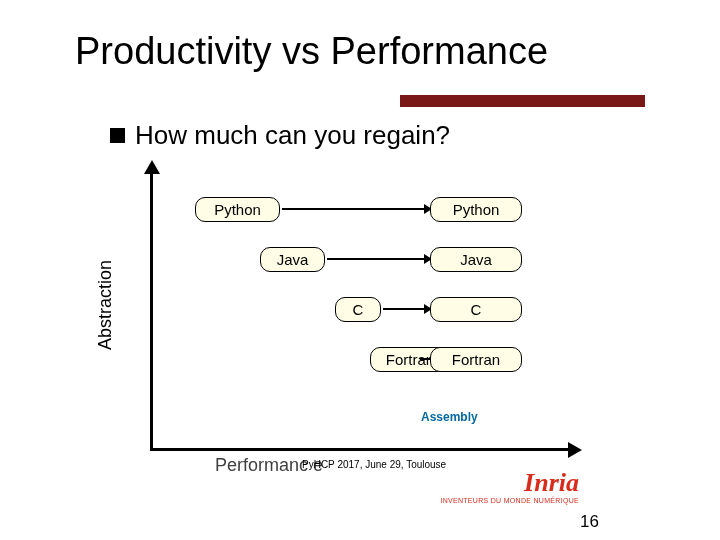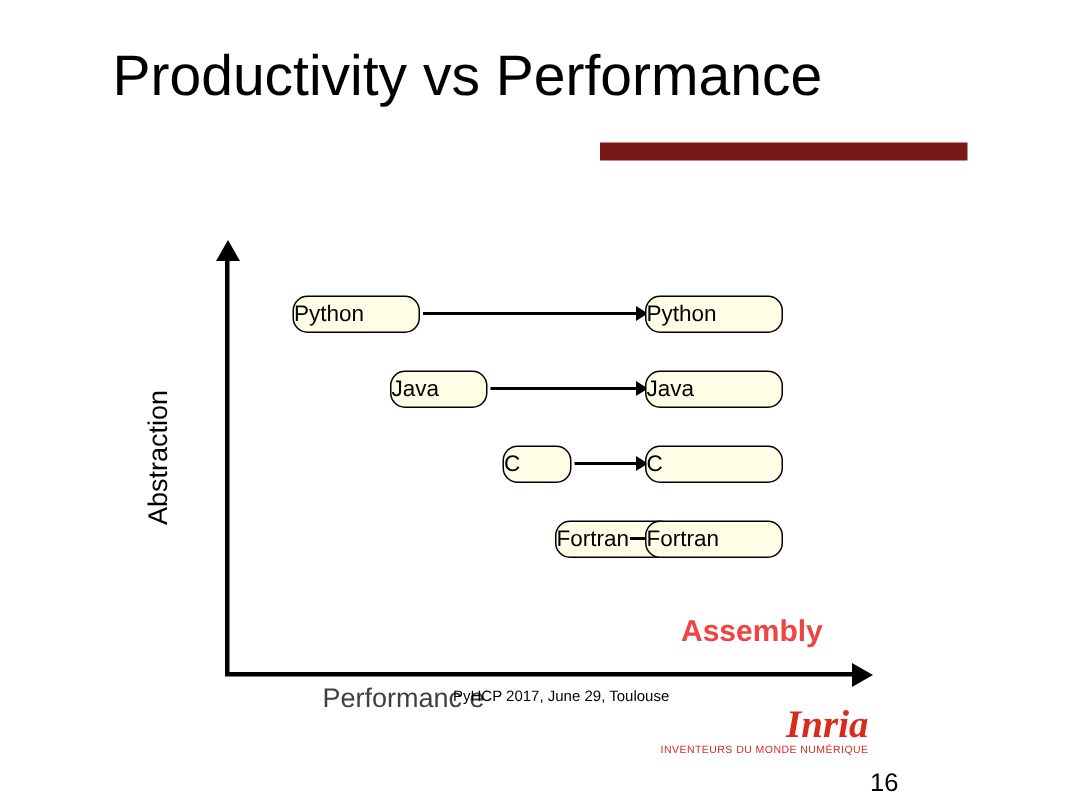--- a/index.html
+++ b/index.html
@@ -9,50 +9,54 @@
   .bullet-row{position:absolute;left:110px;top:120px;display:flex;align-items:center}
   .bullet-sq{width:15px;height:15px;background:#000;margin-right:10px}
   .bullet-text{font-size:26px;color:#000}
   .y-axis{position:absolute;left:150px;top:170px;width:3px;height:280px;background:#000}
   .y-arrow{position:absolute;left:144px;top:160px;width:0;height:0;border-left:8px solid transparent;border-right:8px solid transparent;border-bottom:14px solid #000}
   .x-axis{position:absolute;left:150px;top:448px;width:420px;height:3px;background:#000}
   .x-arrow{position:absolute;left:568px;top:442px;width:0;height:0;border-top:8px solid transparent;border-bottom:8px solid transparent;border-left:14px solid #000}
   .ylabel{position:absolute;left:95px;top:350px;transform:rotate(-90deg);transform-origin:left top;font-size:18px;color:#000}
   .xlabel{position:absolute;left:215px;top:455px;font-size:18px;color:#404040}
   .footer-note{position:absolute;left:302px;top:459px;font-size:10px;color:#000}
-  .lang{position:absolute;background:#fffde6;border:1px solid #000;border-radius:10px;font-size:15px;text-align:left;box-sizing:border-box;padding:3px 0}
+  .lang{position:absolute;background:#fffde6;border:1px solid #000;border-radius:10px;font-size:15px;text-align:center;box-sizing:border-box;padding:3px 0}
   .diag.lang.python{left:195px;top:197px;width:85px}
   .diag.lang.java{left:260px;top:247px;width:65px}
   .diag.lang.c{left:335px;top:297px;width:46px}
   .diag.lang.fortran{left:370px;top:347px;width:80px}
   .col2.lang{left:430px;width:92px}
   .col2.lang.python{top:197px}
   .col2.lang.java{top:247px}
   .col2.lang.c{top:297px}
   .col2.lang.fortran{top:347px}
-  .assembly{position:absolute;left:454px;top:410px;font-size:20px;font-weight:bold;color:#ef4444}
+  .assembly{position:absolute;left:421px;top:410px;font-size:12px;font-weight:bold;color:#0369a1}
   .arrow-h{position:absolute;height:2px;background:#000}
   .arrow-h::after{content:"";position:absolute;right:-8px;top:-4px;width:0;height:0;border-top:5px solid transparent;border-bottom:5px solid transparent;border-left:8px solid #000}
   .arw1{left:282px;top:208px;width:142px}
   .arw2{left:327px;top:258px;width:97px}
   .arw3{left:383px;top:308px;width:41px}
   .arw4{left:420px;top:358px;width:14px}
   .logo-box{position:absolute;right:28px;bottom:36px;text-align:right}
   .logo-text{font-family:Georgia,serif;font-style:italic;font-size:26px;color:#d92b1c;font-weight:bold;line-height:1}
   .logo-sub{font-size:7px;color:#d92b1c;letter-spacing:0.3px;margin-top:1px}
   .pagenum{position:absolute;right:8px;bottom:8px;font-size:17px;color:#000}
 </style>
 </head>
 <body>
 
 <div class="slide">
 
   <div class="title">Productivity vs Performance</div>
   <div class="redbar"></div>
 
+  <div class="bullet-row">
+    <div class="bullet-sq"></div>
+    <div class="bullet-text">How much can you regain?</div>
+  </div>
 
   <div class="y-arrow"></div>
   <div class="y-axis"></div>
   <div class="x-axis"></div>
   <div class="x-arrow"></div>
 
   <div class="ylabel">Abstraction</div>
   <div class="xlabel">Performanc
 e</div>
   <div class="footer-note">PyHCP 2017, June 29, Toulouse</div>

